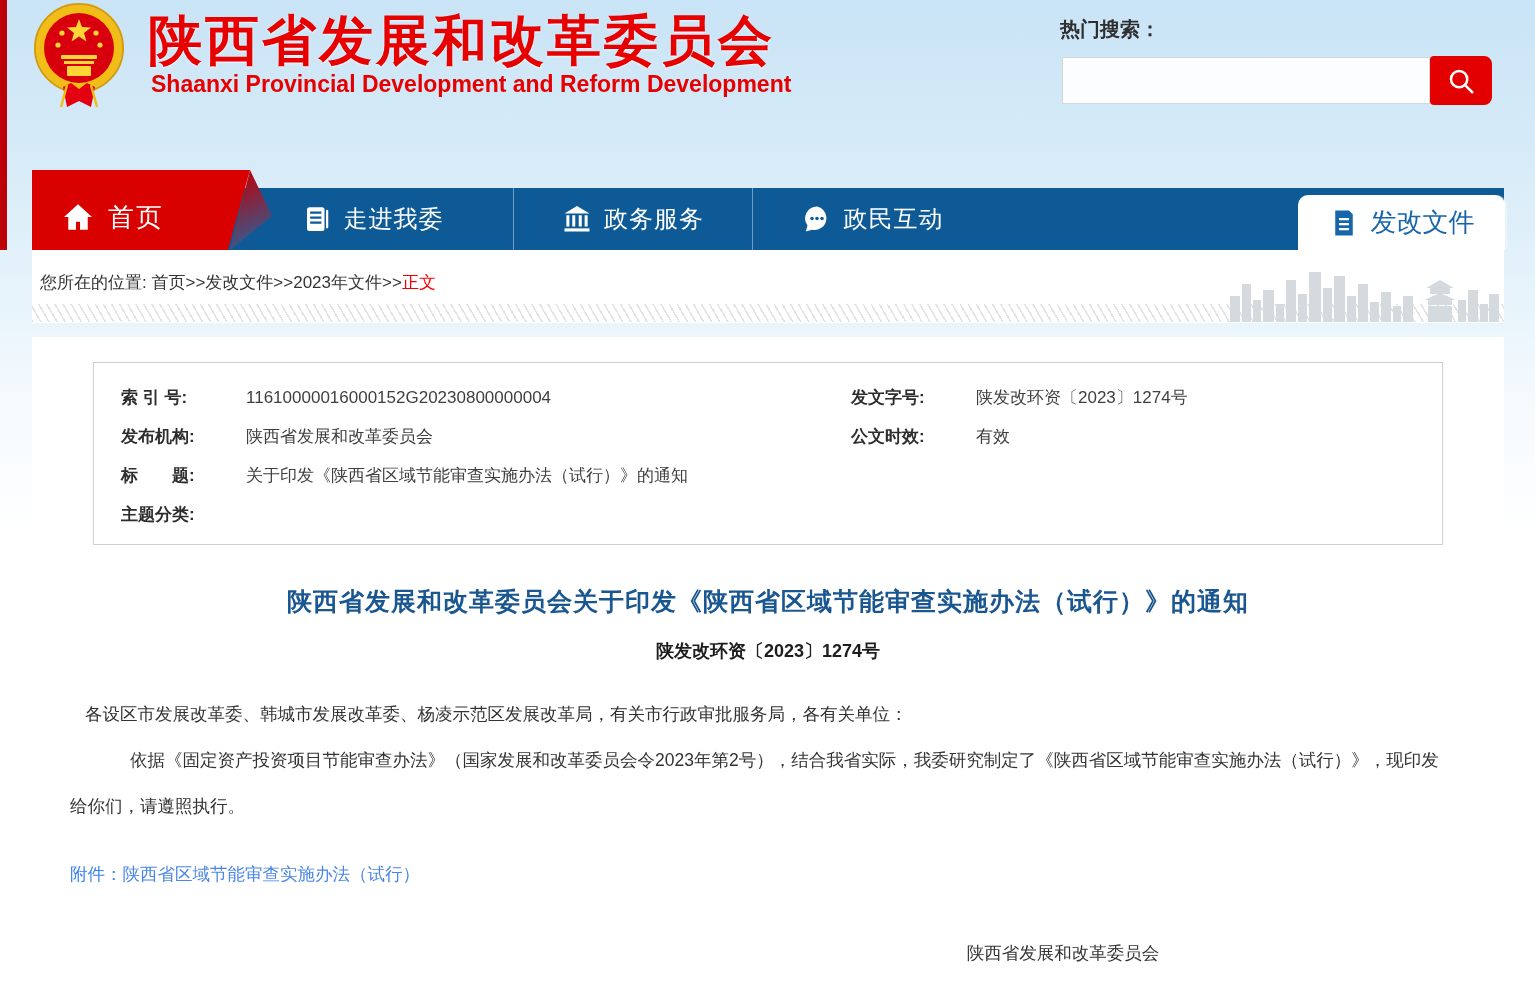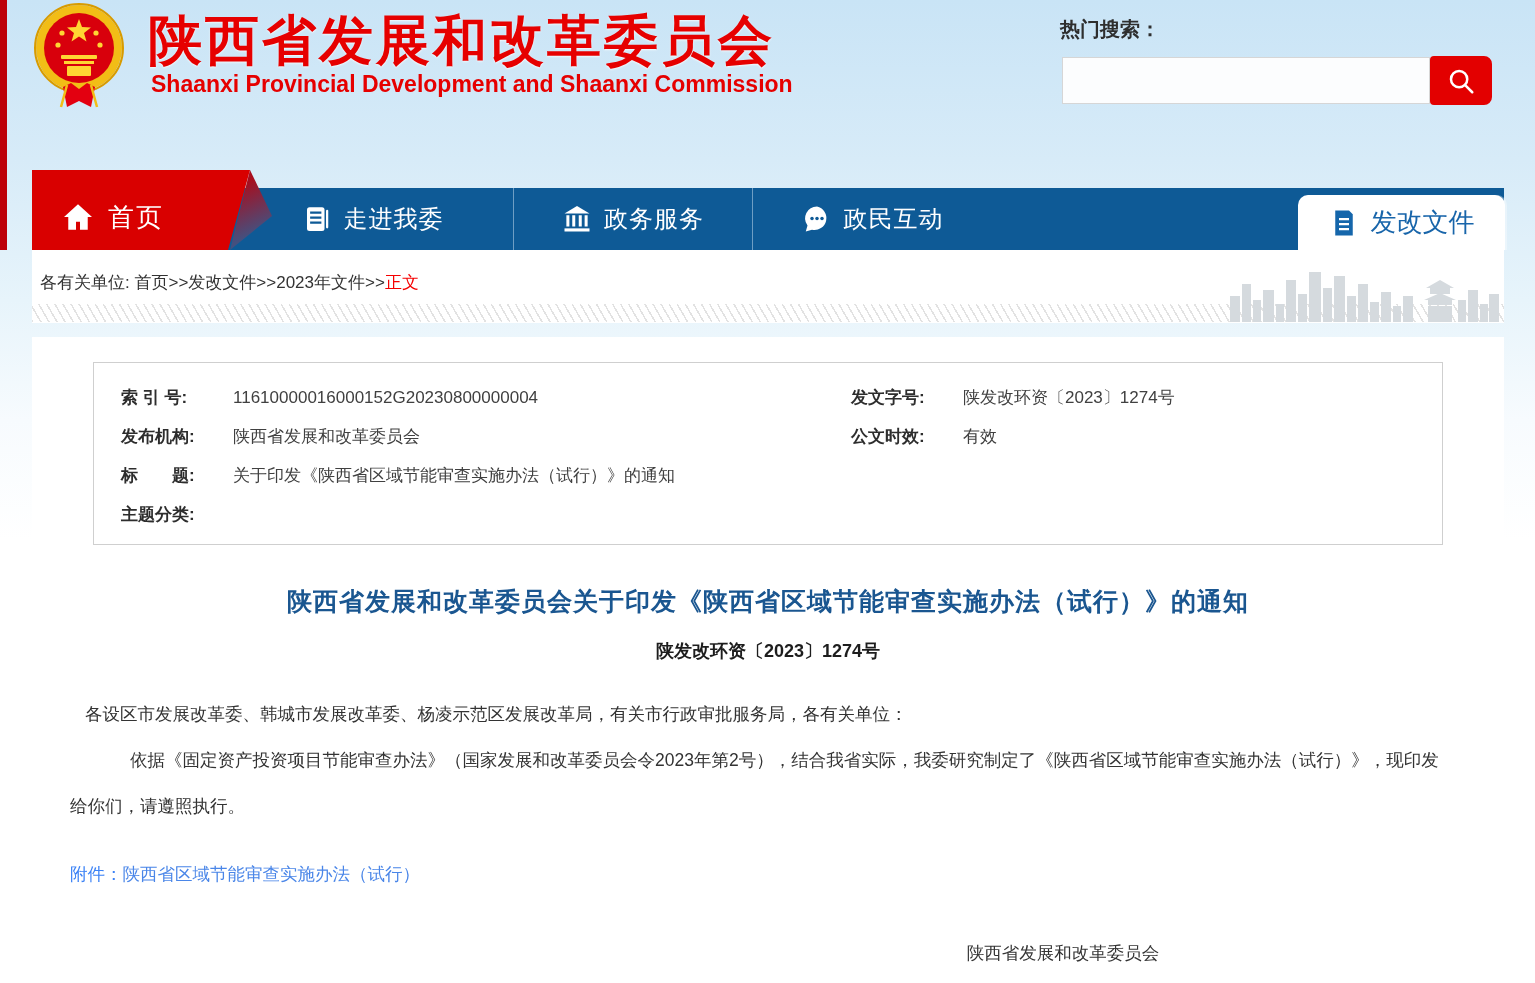--- a/index.html
+++ b/index.html
@@ -37,21 +37,21 @@
   .skyline{position:absolute;right:4px;bottom:1px;width:270px;height:56px;}
   
   .main{position:absolute;left:32px;top:337px;width:1472px;height:660px;background:#fff;}
   .meta-box{position:absolute;left:61px;top:25px;width:1350px;height:183px;border:1px solid #cfcfcf;background:#fff;}
   .meta-col{position:absolute;top:0;}
   .meta-col.left{left:27px;width:700px;}
   .meta-col.right{left:757px;width:580px;}
   .meta-row{height:39px;display:flex;align-items:center;font-size:17px;}
   .meta-col .meta-row:first-child{margin-top:15px;}
   .meta-label{font-weight:700;color:#2d2d2d;width:112px;white-space:pre;flex:none;}
-  .meta-value{color:#404040;white-space:nowrap;}
+  .meta-value{color:#404040;margin-left:13px;white-space:nowrap;}
   .art-title{position:absolute;left:0;top:248px;width:100%;text-align:center;font-size:25px;font-weight:700;color:#1a5690;letter-spacing:1px;}
   .doc-num{position:absolute;left:0;top:302px;width:100%;text-align:center;font-size:18px;font-weight:700;color:#1d1d1d;}
   .body-text{position:absolute;left:38px;top:354px;width:1372px;}
   .body-text p{font-size:17.5px;line-height:46px;color:#333;}
   .body-text p.p1{text-indent:15px;}
   .body-text p.p2{text-indent:60px;}
   .attachment{position:absolute;left:38px;top:522px;font-size:17.5px;line-height:30px;}
   .attach-label{color:#3b82f6;text-align:center;}
   .attach-link{color:#4a86e8;text-decoration:none;cursor:pointer;}
   .signature{position:absolute;left:878px;top:597px;width:306px;text-align:center;font-size:17.5px;color:#333;line-height:39px;}
@@ -71,21 +71,21 @@
       <circle cx="63" cy="30" r="2.6" fill="#ffd633"></circle>
     <circle cx="25" cy="42" r="2.6" fill="#ffd633"></circle>
       <circle cx="67" cy="42" r="2.6" fill="#ffd633"></circle>
     <rect x="28" y="52" width="36" height="4" rx="1" fill="#ffd633"></rect>
     <rect x="31" y="58" width="30" height="3" fill="#ffd633"></rect>
     <rect x="34" y="63" width="24" height="10" rx="1" fill="#ffd633"></rect>
     <path d="M30 84l8-4 8 6 8-6 8 4-4 20-12-6-12 6z" fill="#e30010"></path>
     <path d="M34 82l-6 22m30-22l6 22" stroke="#f2bd16" stroke-width="2.5" fill="none"></path>
   </svg>
   <div class="cn-title">陕西省发展和改革委员会</div>
-  <div class="en-title">Shaanxi Provincial Development and Shaanxi Commission</div>
+  <div class="en-title">Shaanxi Provincial Development and Reform Development</div>
   <div class="search-label">热门搜索：</div>
   <input class="search-input" type="text" value="" style="">
   <button class="search-btn">
     <svg width="30" height="30" viewBox="0 0 24 24" fill="none" stroke="#ffffff" stroke-width="2" stroke-linecap="round">
       <circle cx="10.5" cy="10.5" r="6.5"></circle>
         <line x1="15.5" y1="15.5" x2="21" y2="21"></line>
     </svg>
   </button>
 </div>
 
@@ -135,21 +135,21 @@
       <rect x="8" y="8" width="8" height="1.8" fill="#ffffff"></rect>
       <rect x="8" y="12" width="8" height="1.8" fill="#ffffff"></rect>
       <rect x="8" y="16" width="8" height="1.8" fill="#ffffff"></rect>
     </svg>
     <span>发改文件</span>
   </div>
 </div>
 
 <div class="band">
   <div class="crumb">
-    <span>各有关单位:</span>
+    <span>您所在的位置:</span>
     <a>首页</a><span>&gt;&gt;</span><a>发改文件</a><span>&gt;&gt;</span><a>2023年文件</a><span>&gt;&gt;</span><span class="current">正文</span>
   </div>
   <div class="stripes"></div>
   <svg class="skyline" viewBox="0 0 270 56" fill="#d5dade">
     <rect x="0" y="30" width="10" height="26"></rect>
       <rect x="12" y="18" width="9" height="38"></rect>
       <rect x="23" y="34" width="8" height="22"></rect>
     <rect x="33" y="24" width="11" height="32"></rect>
       <rect x="46" y="38" width="8" height="18"></rect>
       <rect x="56" y="14" width="10" height="42"></rect>

